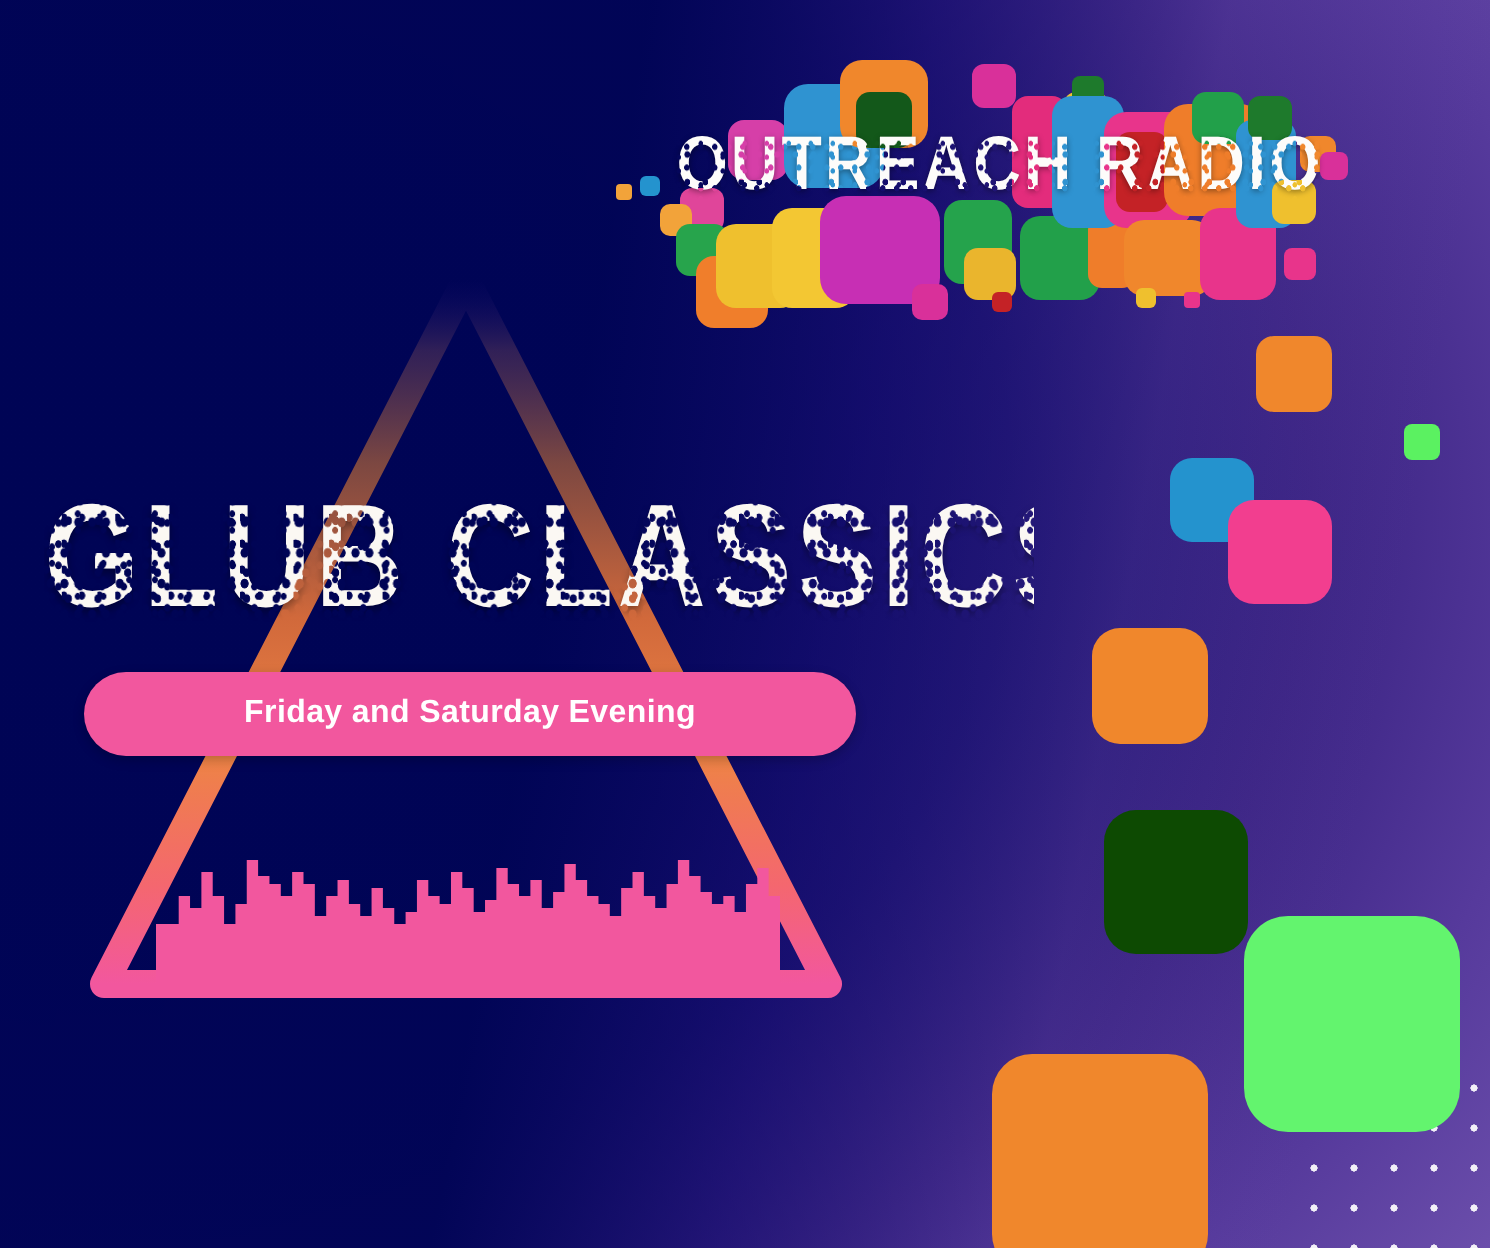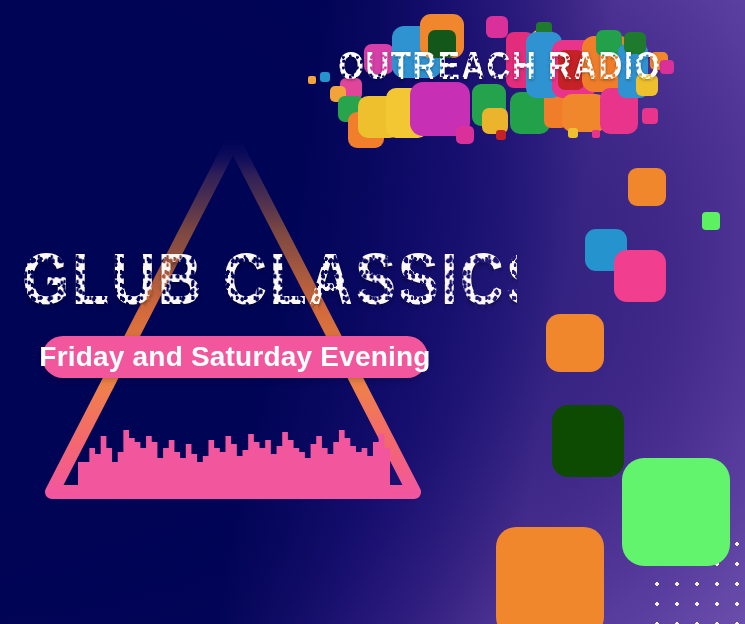--- a/index.html
+++ b/index.html
@@ -121,30 +121,30 @@
     background: #F2579E;
     display: flex;
     align-items: center;
     justify-content: center;
     box-shadow: 0 2px 6px rgba(0,0,0,0.22);
   }
   .subtitle-pill .subtitle-text {
     color: #ffffff;
     font-family: "Liberation Sans", sans-serif;
     font-weight: bold;
-    font-size: 28px;
+    font-size: 16px;
     letter-spacing: 0.2px;
     white-space: nowrap;
   }
 
   
   .logo {
     position: absolute;
     left: 300px;
-    top: 4px;
+    top: 20px;
     width: 400px;
     height: 145px;
   }
   .logo-mosaic { position: absolute; inset: 0; }
   .logo-mosaic .tile {
     position: absolute;
     border-radius: 7px;
   }
   .logo-text {
     position: absolute;

